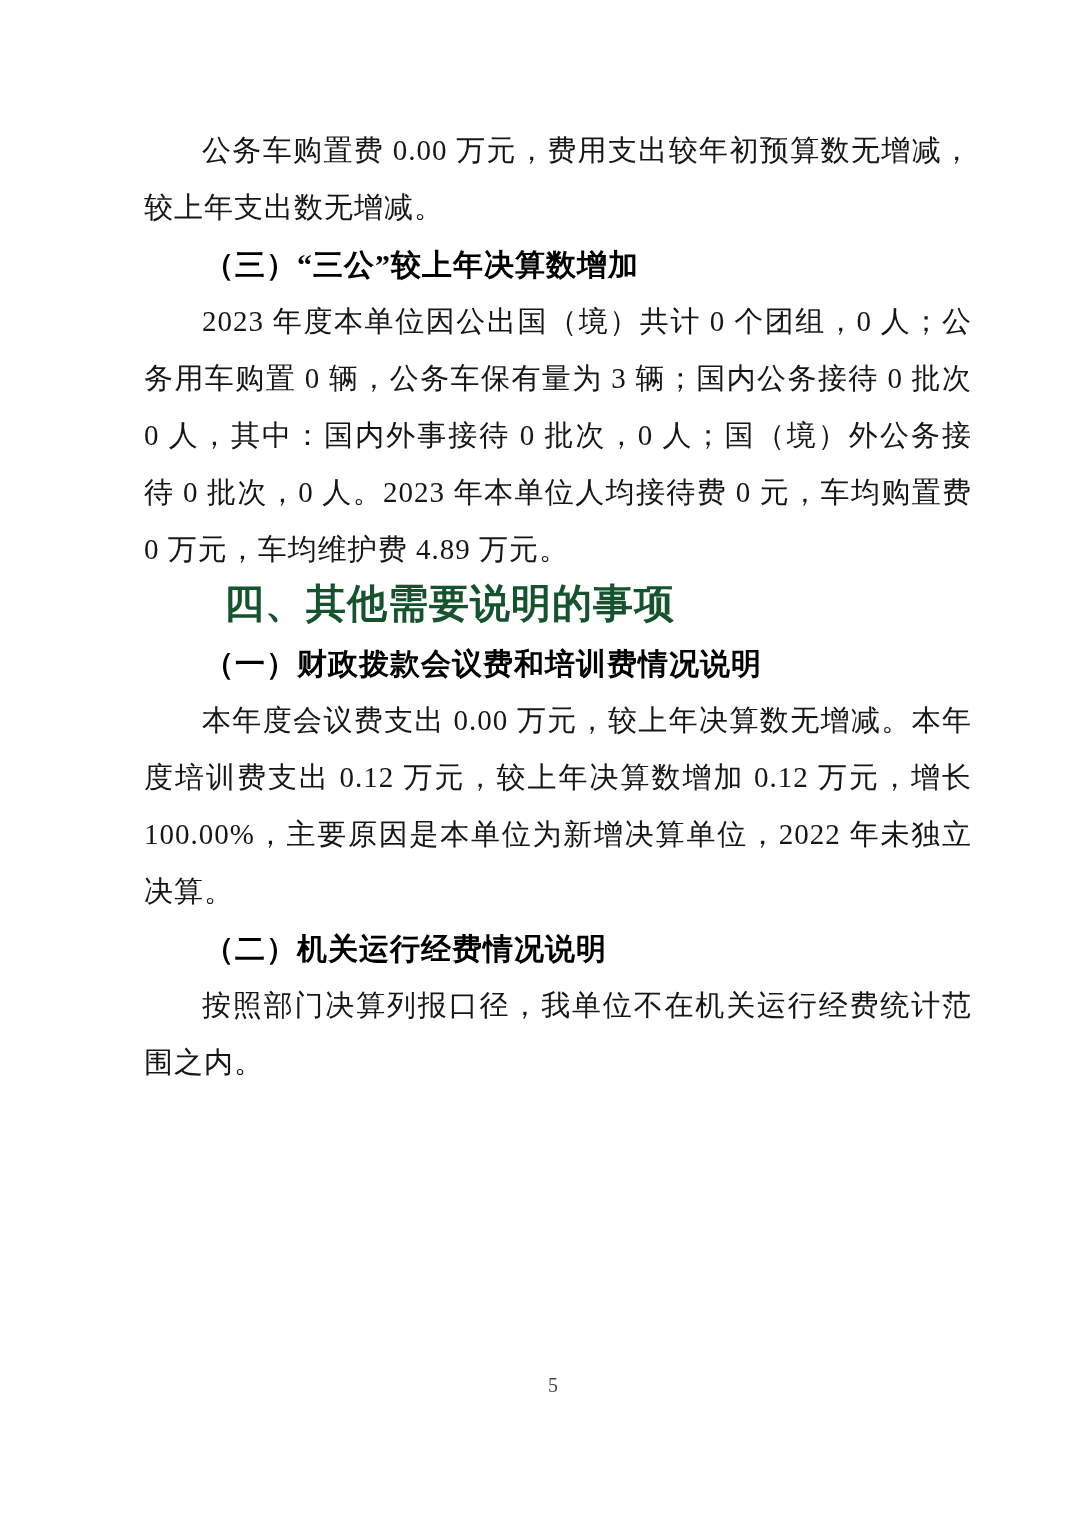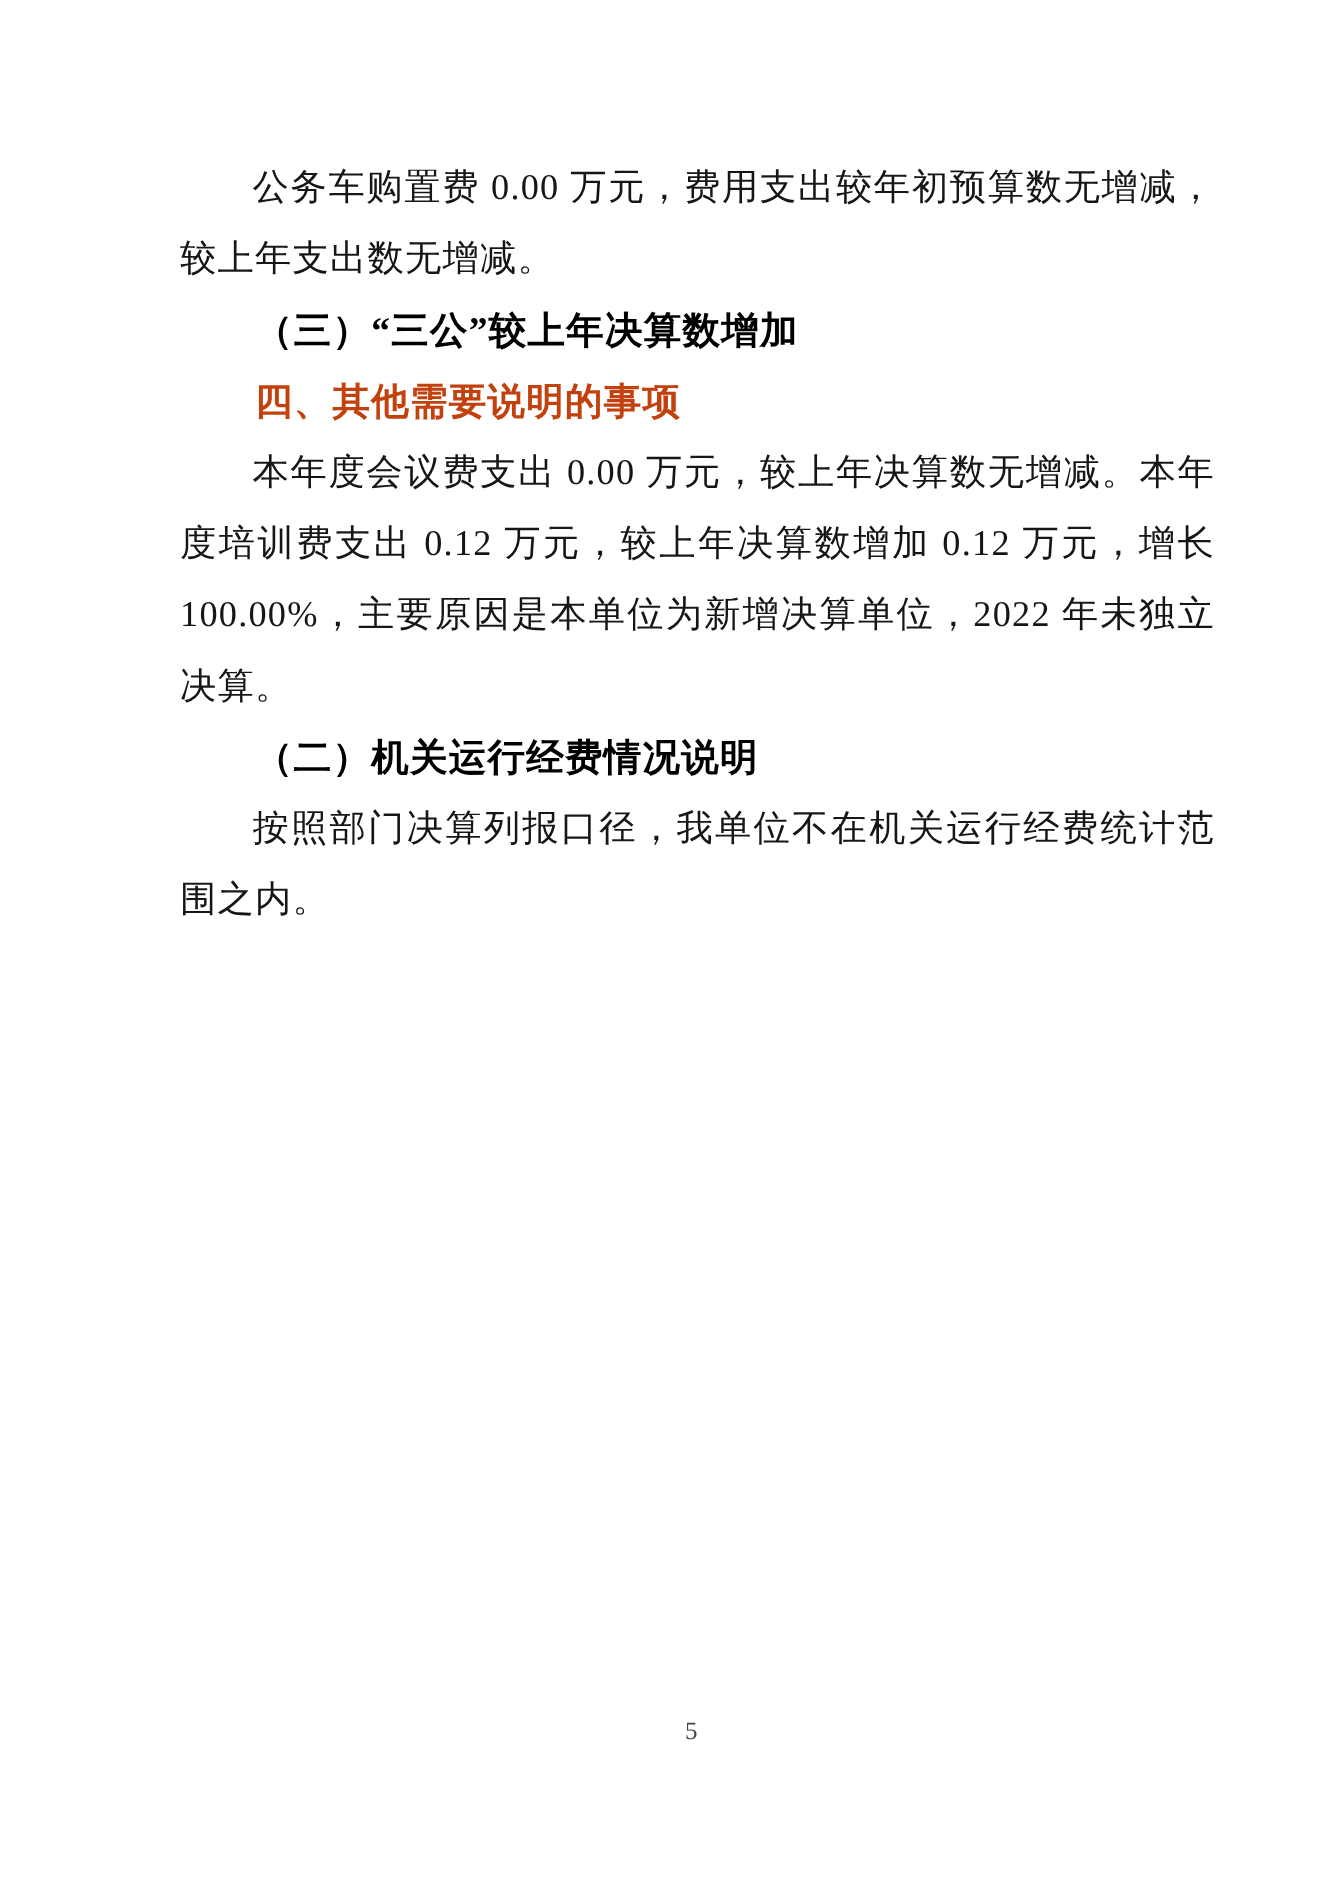--- a/index.html
+++ b/index.html
@@ -42,24 +42,24 @@
     font-family: "Liberation Serif", "DejaVu Serif", serif;
     font-size: 30px;
     line-height: 57px;
     color: #000000;
     text-indent: 2em;
     letter-spacing: 1px;
     margin: 0;
     font-weight: 700;
   }
   .h-hei {
-    font-family: Liberation Sans, sans-serif;
-    font-size: 30px;
+    font-family: Liberation Mono, monospace;
+    font-size: 40px;
     line-height: 57px;
-    color: #c2410c;
+    color: #14532d;
     text-indent: 2em;
     letter-spacing: 1px;
     margin: 0;
     font-weight: 700;
   }
   .footer {
     position: absolute;
     left: 0;
     top: 1374px;
     width: 1074px;
@@ -69,19 +69,21 @@
     color: #444444;
   }
 </style>
 </head>
 <body>
 
 <div class="page">
   <div class="content">
     <p class="para">公务车购置费 0.00 万元，费用支出较年初预算数无增减，较上年支出数无增减。</p>
     <h3 class="h-kai">（三）“三公”较上年决算数增加</h3>
+    <p class="para">2023 年度本单位因公出国（境）共计 0 个团组，0 人；公务用车购置 0 辆，公务车保有量为 3 辆；国内公务接待 0 批次 0 人，其中：国内外事接待 0 批次，0 人；国（境）外公务接待 0 批次，0 人。2023 年本单位人均接待费 0 元，车均购置费 0 万元，车均维护费 4.89 万元。</p>
     <h2 class="h-hei">四、其他需要说明的事项</h2>
+    <h3 class="h-kai">（一）财政拨款会议费和培训费情况说明</h3>
     <p class="para">本年度会议费支出 0.00 万元，较上年决算数无增减。本年度培训费支出 0.12 万元，较上年决算数增加 0.12 万元，增长 100.00%，主要原因是本单位为新增决算单位，2022 年未独立决算。</p>
     <h3 class="h-kai">（二）机关运行经费情况说明</h3>
     <p class="para">按照部门决算列报口径，我单位不在机关运行经费统计范围之内。</p>
   </div>
   <div class="footer">5</div>
 </div>
 
 </body></html>

